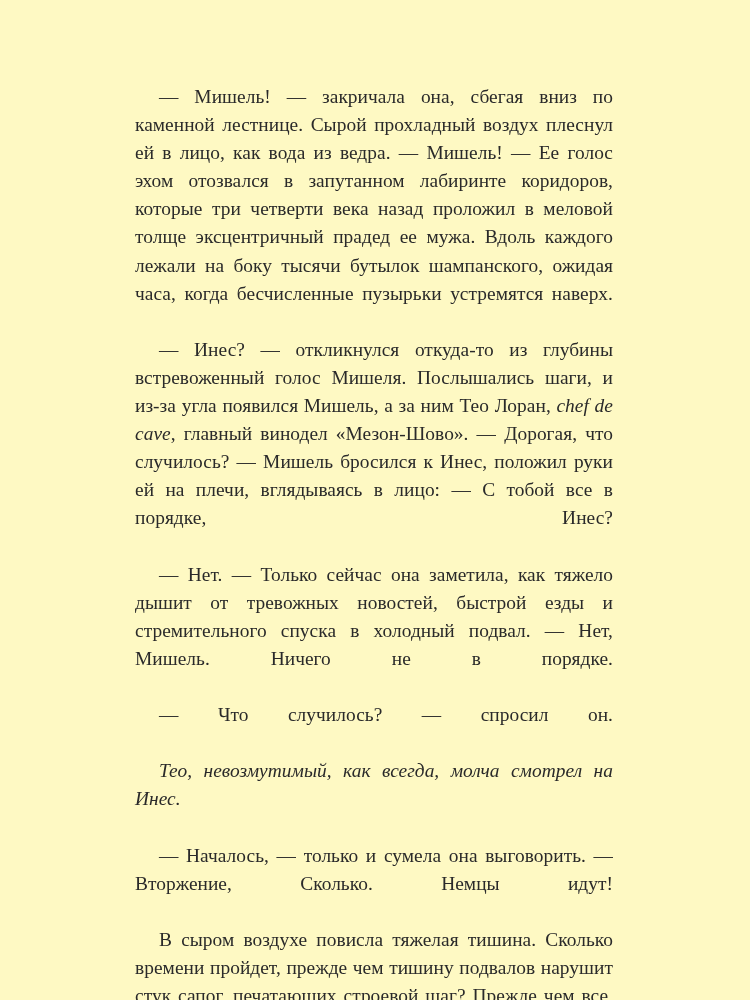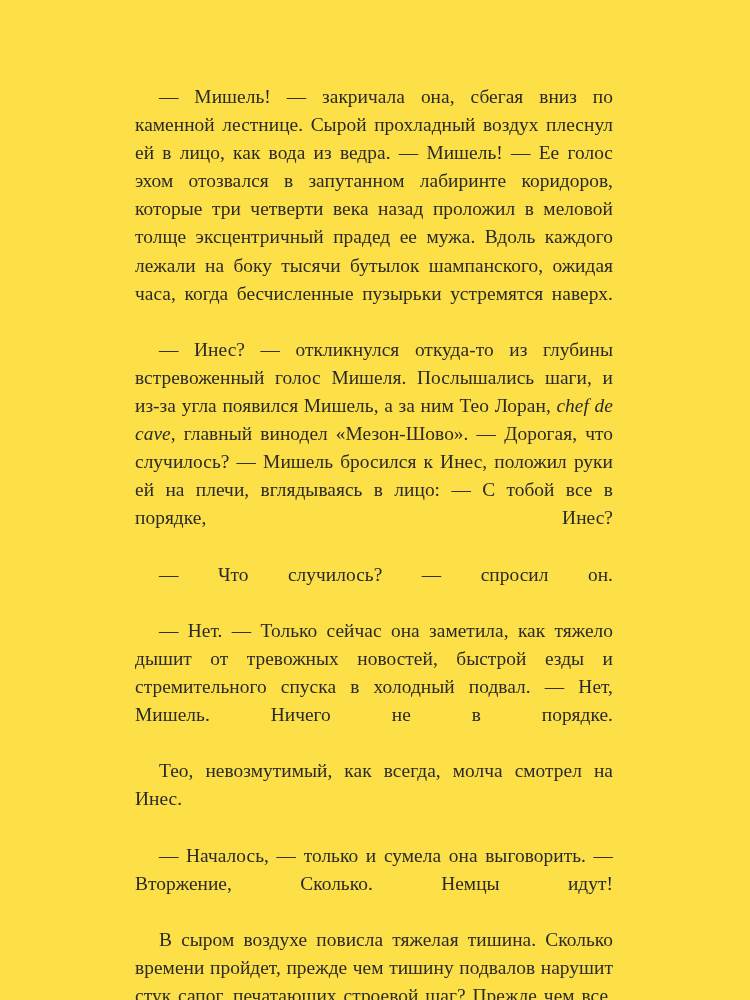--- a/index.html
+++ b/index.html
@@ -47,31 +47,31 @@
     display: inline-block;
     width: 100%;
   }
   .ital {
     font-style: italic;
   }
 </style>
 </head>
 <body>
 
-<div class="page" style="background: #fde047;">
+<div class="page" style="background: #fef9c3;">
   <div class="text-block">
 
     <p class="para" style="color: rgb(42, 42, 42);">— Мишель! — закричала она, сбегая вниз по каменной лестнице. Сырой прохладный воздух плеснул ей в лицо, как вода из ведра. — Мишель! — Ее голос эхом отозвался в запутанном лабиринте коридоров, которые три четверти века назад проложил в меловой толще эксцентричный прадед ее мужа. Вдоль каждого лежали на боку тысячи бутылок шампанского, ожидая часа, когда бесчисленные пузырьки устремятся наверх.</p>
 
     <p class="para" style="color: rgb(42, 42, 42);"><span>— Инес? — откликнулся откуда-то из глубины встревоженный голос Мишеля. Послышались шаги, и из-за угла появился Мишель, а за ним Тео Лоран, </span><span class="ital">chef de cave</span><span>, главный винодел «Мезон-Шово». — Дорогая, что случилось? — Мишель бросился к Инес, положил руки ей на плечи, вглядываясь в лицо: — С тобой все в порядке, Инес?</span></p>
 
+    <p class="para" style="color: rgb(42, 42, 42);">— Нет. — Только сейчас она заметила, как тяжело дышит от тревожных новостей, быстрой езды и стремительного спуска в холодный подвал. — Нет, Мишель. Ничего не в порядке.</p>
+
     <p class="para" style="color: rgb(42, 42, 42);">— Что случилось? — спросил он.</p>
 
-    <p class="para" style="color: rgb(42, 42, 42);">— Нет. — Только сейчас она заметила, как тяжело дышит от тревожных новостей, быстрой езды и стремительного спуска в холодный подвал. — Нет, Мишель. Ничего не в порядке.</p>
-
-    <p class="para" style="color: rgb(42, 42, 42);">Тео, невозмутимый, как всегда, молча смотрел на Инес.</p>
+    <p class="para" style="color: rgb(42, 42, 42); font-style: italic;">Тео, невозмутимый, как всегда, молча смотрел на Инес.</p>
 
     <p class="para" style="color: rgb(42, 42, 42);">— Началось, — только и сумела она выговорить. — Вторжение, Сколько. Немцы идут!</p>
 
     <p class="para" style="color: rgb(42, 42, 42);">В сыром воздухе повисла тяжелая тишина. Сколько времени пройдет, прежде чем тишину подвалов нарушит стук сапог, печатающих строевой шаг? Прежде чем все, что они построили, окажется под угрозой и, возможно, будет разрушено?</p>
 
   </div>
 </div>
 
 </body></html>

